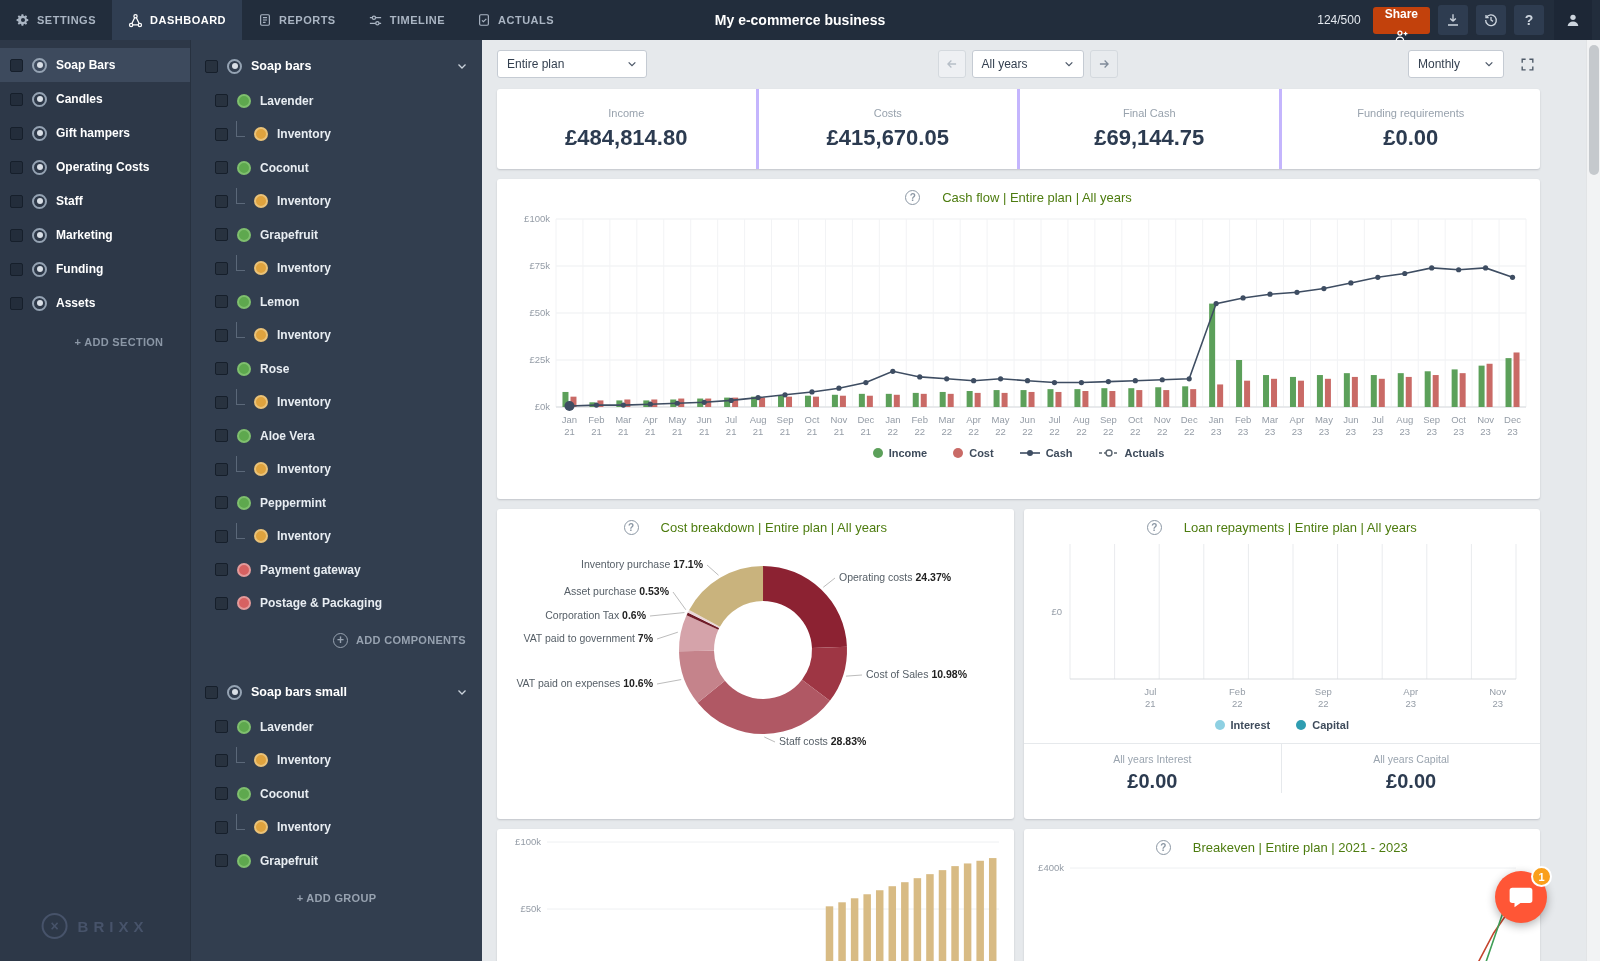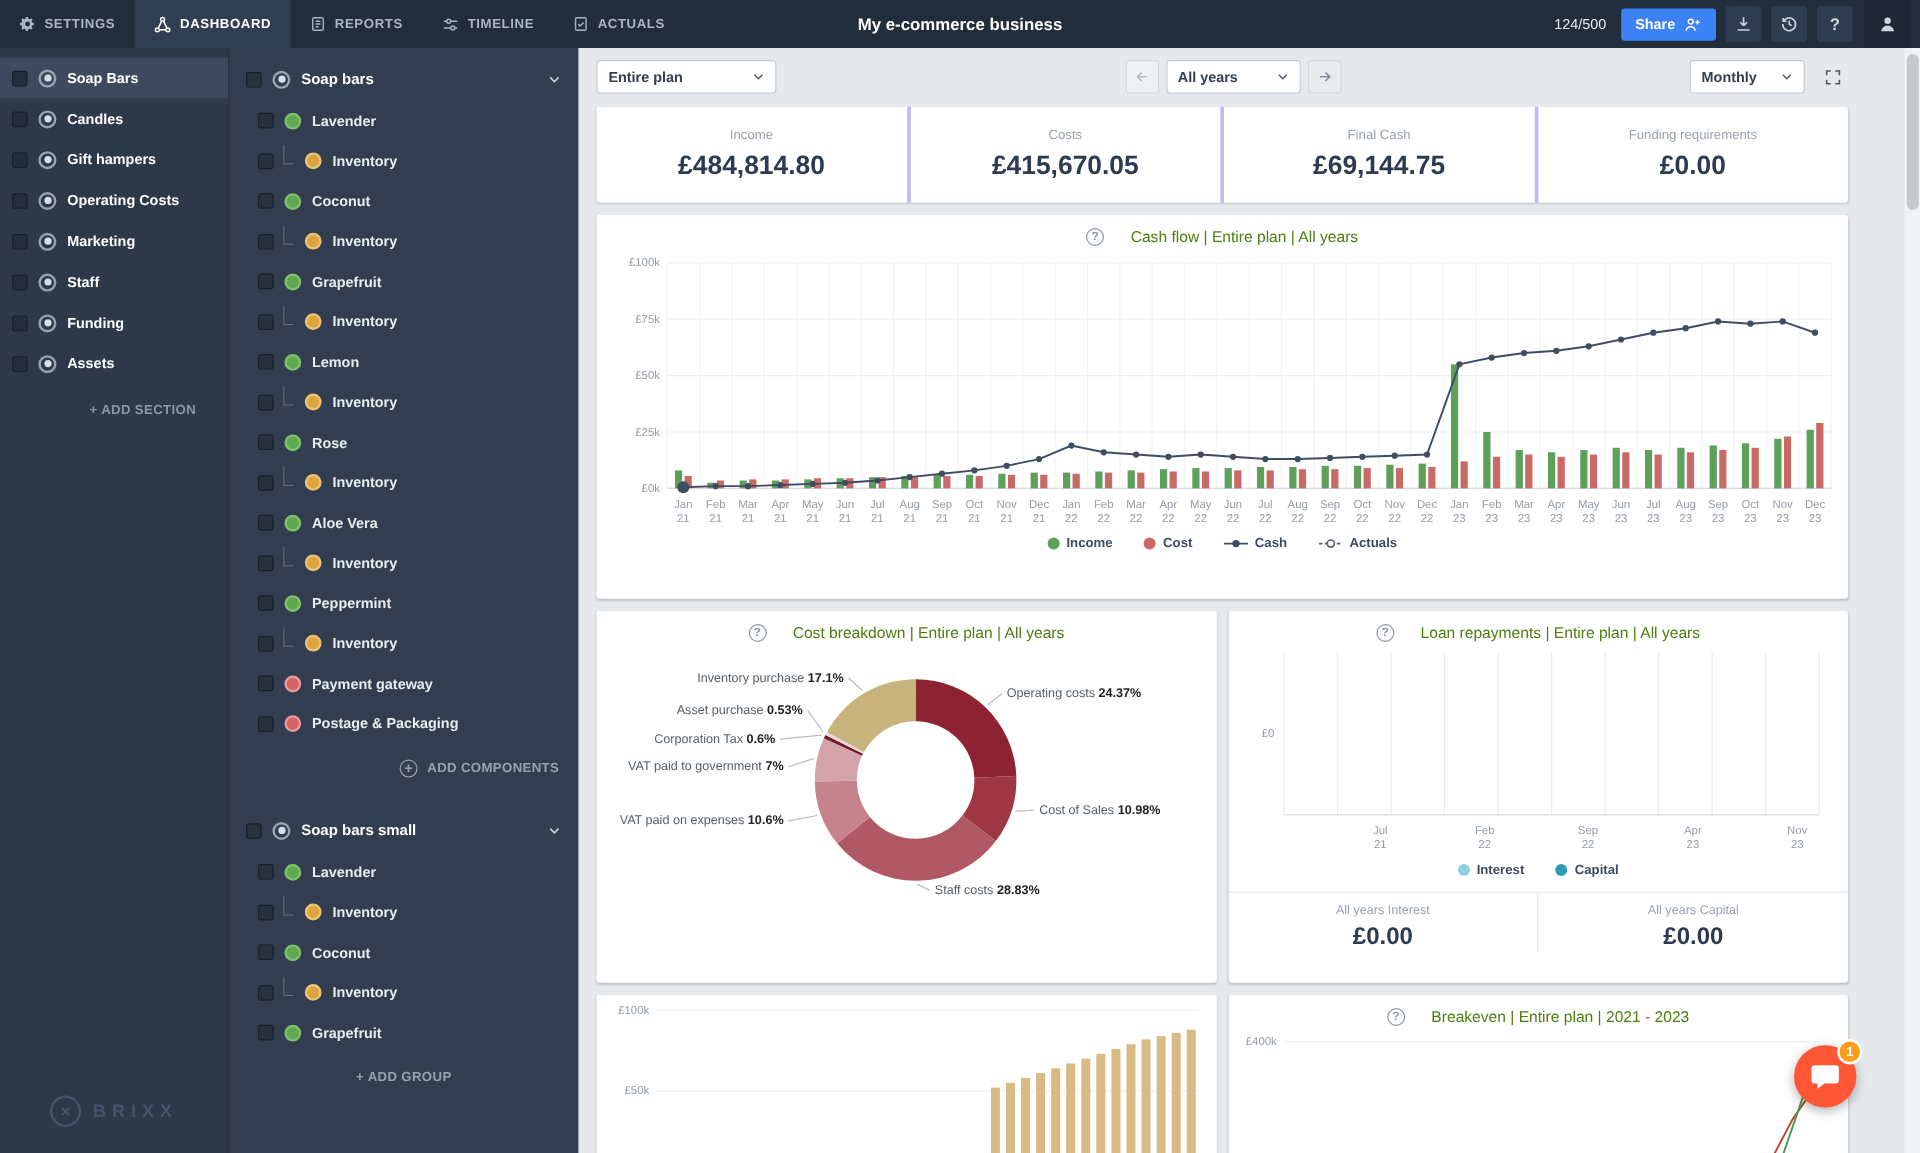--- a/index.html
+++ b/index.html
@@ -9,21 +9,21 @@
 
   
   .topbar{height:40px;flex:0 0 40px;background:#222d3c;display:flex;align-items:center;position:relative;z-index:6;}
   .top-nav{display:flex;height:40px;}
   .nav-item{display:flex;align-items:center;gap:7px;padding:0 16px;height:40px;color:#aab5c3;font-size:11px;font-weight:bold;letter-spacing:.5px;cursor:pointer;white-space:nowrap;}
   .nav-item.active{background:#303e52;color:#fff;}
   .nav-icon{display:flex;align-items:center;}
   .tb-title{position:absolute;left:50%;transform:translateX(-50%);color:#fff;font-size:14px;font-weight:bold;}
   .tb-right{margin-left:auto;display:flex;align-items:center;gap:8px;padding-right:8px;}
   .counter{font-size:12px;color:#e4e9ef;margin-right:4px;}
-  .share-btn{display:flex;align-items:center;gap:7px;background:#3b82f6;border:none;color:#fff;font-size:12px;font-weight:bold;height:27px;padding:0 12px;border-radius:3px;cursor:pointer;font-family:inherit;}
+  .share-btn{display:flex;align-items:center;gap:7px;background:#c2410c;border:none;color:#fff;font-size:12px;font-weight:bold;height:27px;padding:0 12px;border-radius:3px;cursor:pointer;font-family:inherit;flex-direction:column;}
   .tb-icon-btn{width:30px;height:30px;border:none;color:#cdd5de;display:flex;align-items:center;justify-content:center;cursor:pointer;border-radius:3px;background:transparent;}
   .tb-icon-btn.boxed{background:#2e3c50;}
   .tb-icon-btn.help::after{content:"?";font-size:14px;font-weight:bold;color:#cdd5de;}
   .tb-icon-btn.avatar{width:38px;height:40px;border-radius:0;background:#1d2736;margin-left:2px;}
 
   
   .body-row{flex:1;display:flex;min-height:0;}
   .sidebar{width:190px;flex:0 0 190px;background:#2d3848;position:relative;padding-top:8px;}
   .sb-row{display:flex;align-items:center;gap:9px;height:34px;padding:0 10px;cursor:pointer;}
   .sb-row.active{background:#3d4a5d;}
@@ -50,21 +50,21 @@
   .elbow{width:9px;height:16px;border-left:1.5px solid #5b6879;border-bottom:1.5px solid #5b6879;margin-top:-10px;margin-left:-1px;flex:0 0 9px;}
   .cmp-label{color:#e8edf2;font-size:12px;font-weight:bold;white-space:nowrap;}
   .cmp-footer{color:#97a2b0;font-size:11px;font-weight:bold;height:40px;display:flex;align-items:center;gap:8px;cursor:pointer;letter-spacing:.3px;}
   .cmp-footer.right{justify-content:flex-end;padding-right:16px;}
   .cmp-footer.center{justify-content:center;}
   .plus-circle{width:15px;height:15px;border:1.5px solid #97a2b0;border-radius:50%;display:flex;align-items:center;justify-content:center;font-size:12px;line-height:1;}
   .cmp-group + .cmp-group{margin-top:14px;}
 
   
   .main{flex:1;min-width:0;padding:8px 60px 0 15px;position:relative;}
-  .toolbar{display:flex;align-items:center;height:32px;margin-bottom:9px;font-weight:bold;}
+  .toolbar{display:flex;align-items:center;height:32px;margin-bottom:9px;}
   .spacer{flex:1;}
   .select{background:#fff;border:1px solid #c5cbd3;border-radius:3px;height:28px;display:flex;align-items:center;justify-content:space-between;padding:0 9px;font-size:12px;color:#333f4f;cursor:pointer;gap:8px;}
   .sel-plan{width:150px;}
   .sel-years{width:112px;}
   .sel-period{width:96px;}
   .chev2{color:#4d5868;display:flex;}
   .year-nav{display:flex;align-items:center;gap:6px;}
   .arrow-btn{width:28px;height:28px;border:1px solid #d4d9de;background:#eef0f3;color:#b6bec7;border-radius:3px;cursor:pointer;display:flex;align-items:center;justify-content:center;}
   .arrow-btn.dark{color:#7f8b99;background:#e8ebee;}
   .fs-btn{width:26px;height:26px;border:none;background:transparent;color:#4e5a68;cursor:pointer;display:flex;align-items:center;justify-content:center;margin-left:10px;}
@@ -216,26 +216,26 @@
             <span class="sb-label">Gift hampers</span>
           </div>
           <div class="sb-row">
             <span class="cbx"></span>
             <span class="ring"></span>
             <span class="sb-label">Operating Costs</span>
           </div>
           <div class="sb-row">
             <span class="cbx"></span>
             <span class="ring"></span>
-            <span class="sb-label">Marketing</span>
+            <span class="sb-label">Staff</span>
           </div>
           <div class="sb-row">
             <span class="cbx"></span>
             <span class="ring"></span>
-            <span class="sb-label">Staff</span>
+            <span class="sb-label">Marketing</span>
           </div>
           <div class="sb-row">
             <span class="cbx"></span>
             <span class="ring"></span>
             <span class="sb-label">Funding</span>
           </div>
           <div class="sb-row">
             <span class="cbx"></span>
             <span class="ring"></span>
             <span class="sb-label">Assets</span>

